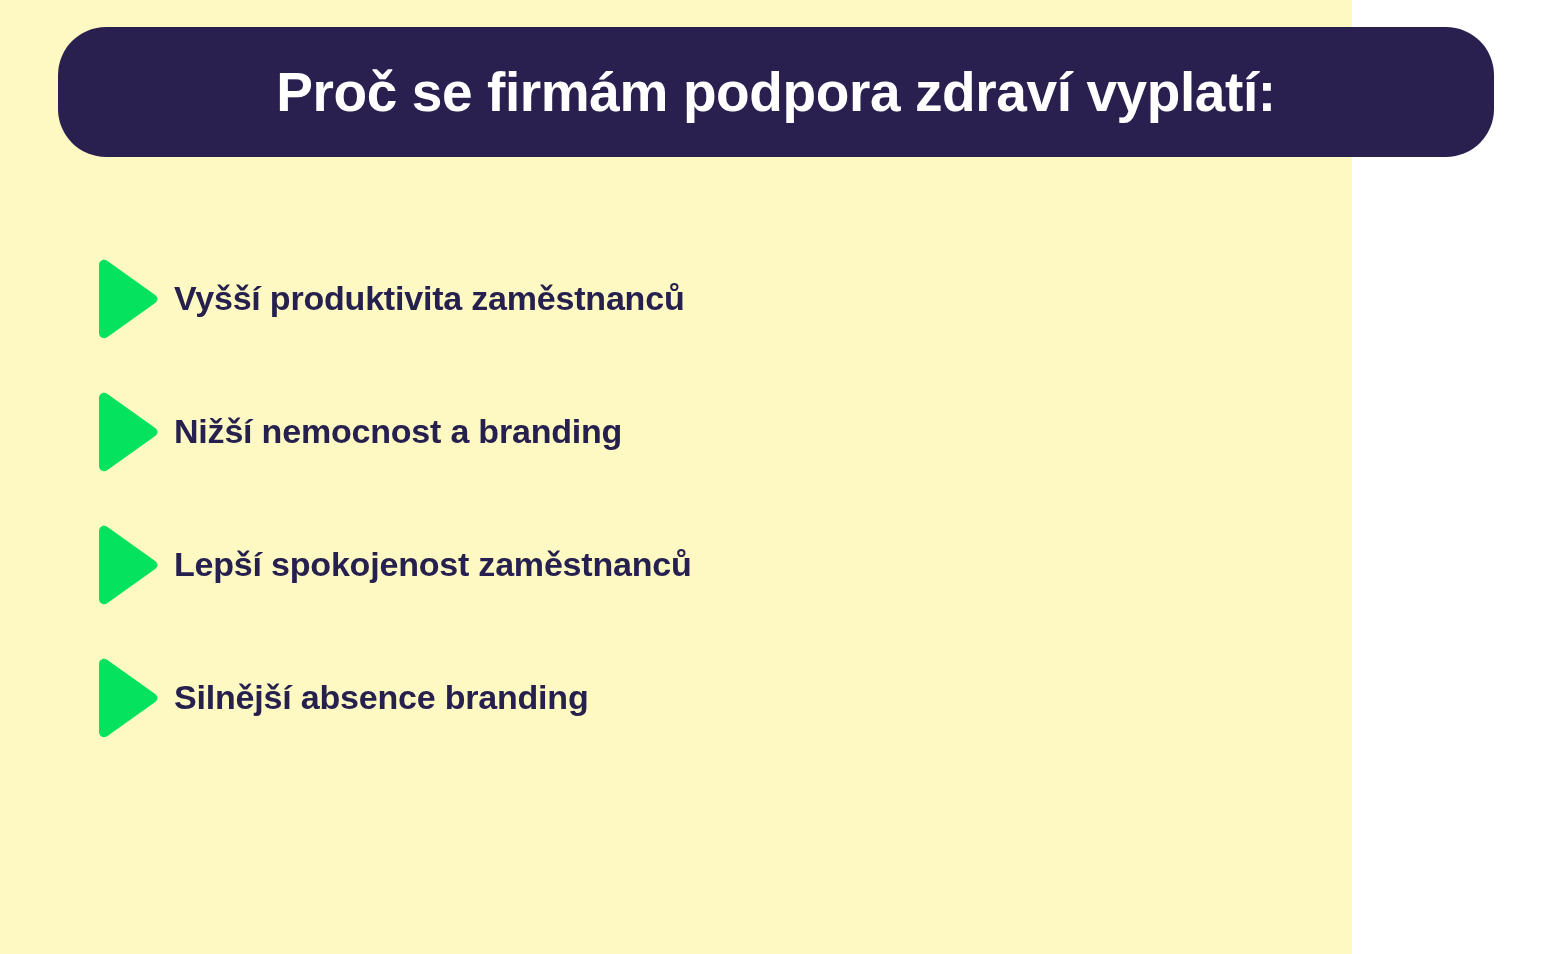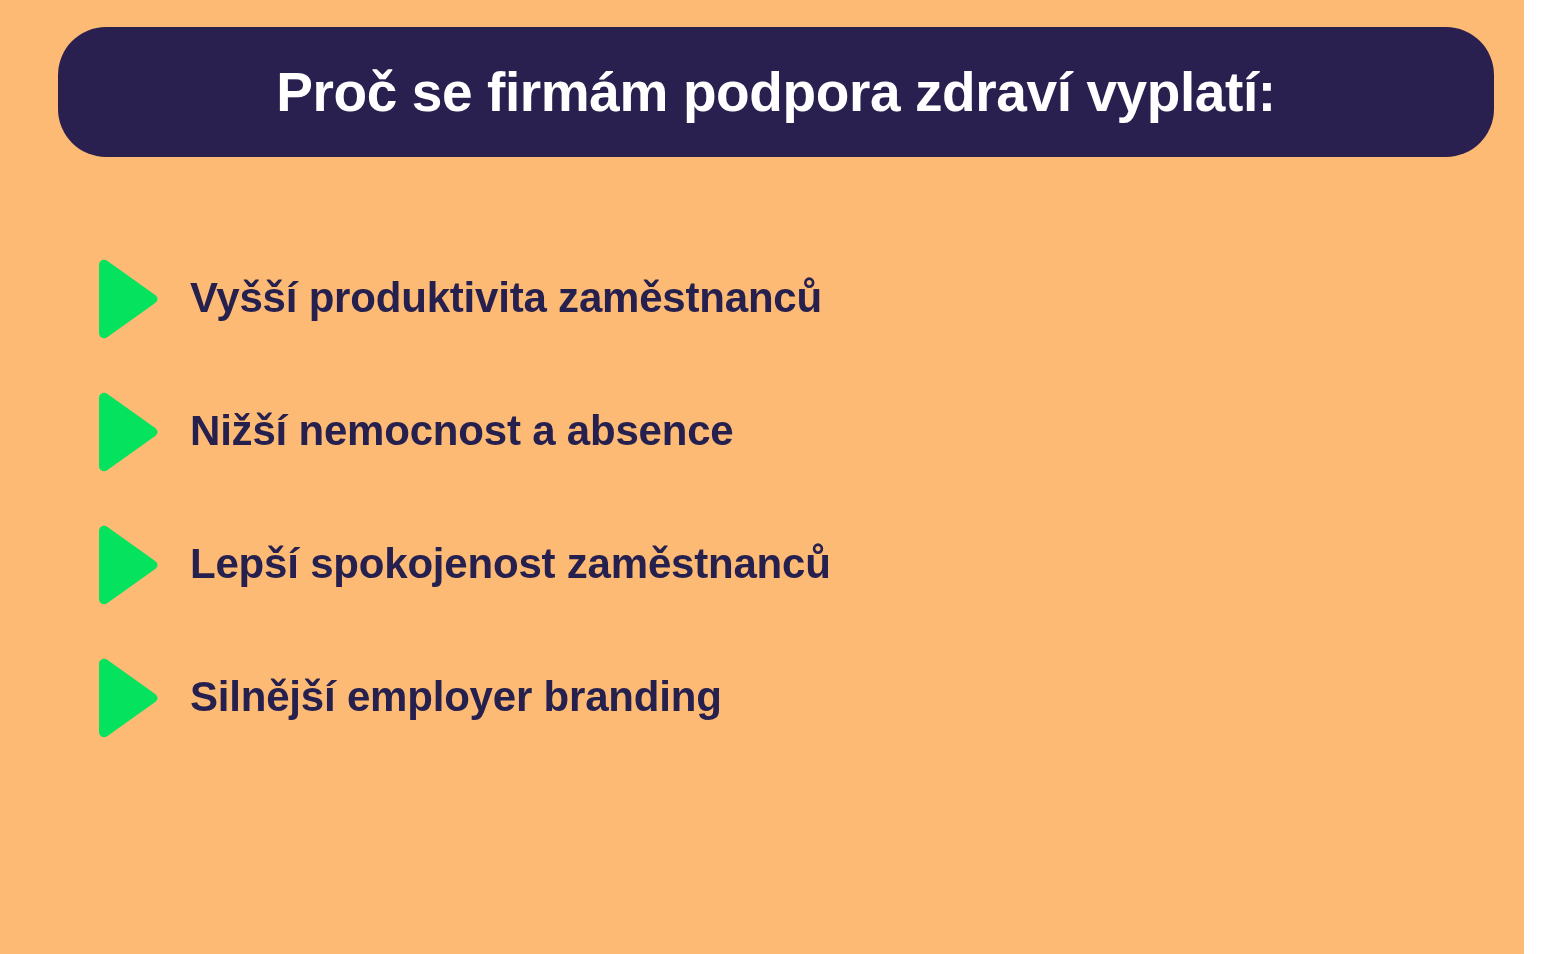--- a/index.html
+++ b/index.html
@@ -10,23 +10,23 @@
   body {
     width: 1546px;
     height: 954px;
     background: #ffffff;
     font-family: "Liberation Sans", "DejaVu Sans", sans-serif;
     overflow: hidden;
   }
 
   .slide {
     position: relative;
-    width: 1524px;
+    width: 1352px;
     height: 954px;
-    background: #fdba74;
+    background: #fef9c3;
     box-sizing: border-box;
   }
 
   
   .header-band {
     position: absolute;
     left: 58px;
     top: 27px;
     width: 1436px;
     height: 130px;
@@ -69,23 +69,23 @@
   }
 
   .arrow-marker {
     flex: 0 0 auto;
     width: 68px;
     height: 80px;
     display: block;
   }
 
   .benefit-label {
-    margin-left: 30px;
+    margin-left: 14px;
     color: #26204f;
-    font-size: 42px;
+    font-size: 34px;
     font-weight: 700;
     line-height: 1.15;
     letter-spacing: -0.2px;
     white-space: nowrap;
   }
 </style>
 </head>
 <body>
 
 <div class="slide">
@@ -104,37 +104,37 @@
       </span>
       <span class="benefit-label">Vyšší produktivita zaměstnanců</span>
     </li>
 
     <li class="benefit-item">
       <span class="arrow-marker">
         <svg width="68" height="80" viewBox="0 0 68 80" xmlns="http://www.w3.org/2000/svg" aria-hidden="true">
           <path d="M7 6.5 C7 1.5 11.5 -0.8 15.5 2 L62.5 35.5 C66.5 38.3 66.5 41.7 62.5 44.5 L15.5 78 C11.5 80.8 7 78.5 7 73.5 Z" fill="#05e35e"></path>
         </svg>
       </span>
-      <span class="benefit-label">Nižší nemocnost a absence</span>
+      <span class="benefit-label">Nižší nemocnost a branding</span>
     </li>
 
 
     <li class="benefit-item">
       <span class="arrow-marker">
         <svg width="68" height="80" viewBox="0 0 68 80" xmlns="http://www.w3.org/2000/svg" aria-hidden="true">
           <path d="M7 6.5 C7 1.5 11.5 -0.8 15.5 2 L62.5 35.5 C66.5 38.3 66.5 41.7 62.5 44.5 L15.5 78 C11.5 80.8 7 78.5 7 73.5 Z" fill="#05e35e"></path>
         </svg>
       </span>
       <span class="benefit-label">Lepší spokojenost zaměstnanců</span>
     </li>
 
     <li class="benefit-item">
       <span class="arrow-marker">
         <svg width="68" height="80" viewBox="0 0 68 80" xmlns="http://www.w3.org/2000/svg" aria-hidden="true">
           <path d="M7 6.5 C7 1.5 11.5 -0.8 15.5 2 L62.5 35.5 C66.5 38.3 66.5 41.7 62.5 44.5 L15.5 78 C11.5 80.8 7 78.5 7 73.5 Z" fill="#05e35e"></path>
         </svg>
       </span>
-      <span class="benefit-label">Silnější employer branding</span>
+      <span class="benefit-label">Silnější absence branding</span>
     </li>
 
   </ul>
 
 </div>
 
 </body></html>

